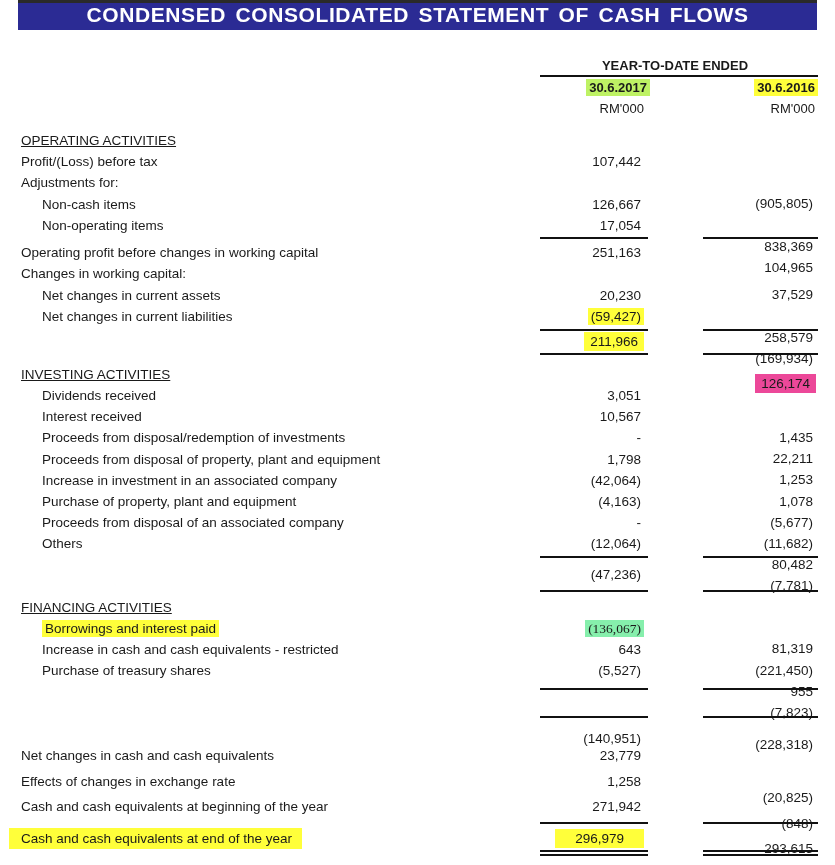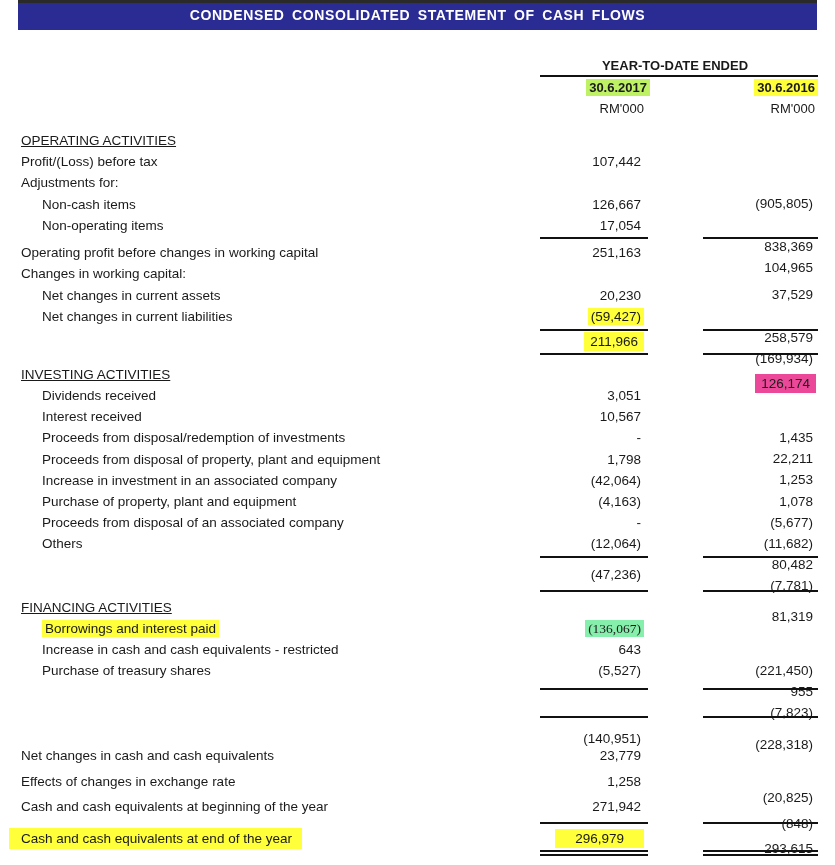--- a/index.html
+++ b/index.html
@@ -6,21 +6,21 @@
   body {
     width: 835px; height: 865px; position: relative; overflow: hidden;
     font-family: "Liberation Sans", sans-serif; color: #1a1a1a;
   }
   .banner {
     position: absolute; left: 18px; top: 0; width: 799px; height: 30px;
     background: #2b2b94; border-top: 3px solid #2a2a2a; box-sizing: border-box;
   }
   .banner-title {
     position: absolute; left: 0; right: 0; top: -2px; text-align: center;
-    color: #ffffff; font-weight: bold; font-size: 14px; letter-spacing: 0.6px;
+    color: #ffffff; font-weight: bold; font-size: 21px; letter-spacing: 0.6px;
     word-spacing: 3px; line-height: 28px;
   }
   .ytd {
     position: absolute; left: 585px; top: 58px; width: 180px; text-align: center;
     font-weight: bold; font-size: 13px;
   }
   .hline { position: absolute; height: 2px; background: #111; }
   .hl { background: #ffff3a; }
   .col-head { position: absolute; font-size: 13px; text-align: right; }
   .col-head.date { font-weight: bold; }
@@ -98,21 +98,21 @@
 <div class="num c2" style="top:493px;">(11,682)</div>
 <div class="lbl ind" style="top:514px;">Proceeds from disposal of an associated company</div>
 <div class="num c1" style="top:514px;">-</div>
 <div class="num c2" style="top:514px;">80,482</div>
 <div class="lbl ind" style="top:535px;">Others</div>
 <div class="num c1" style="top:535px;">(12,064)</div>
 <div class="num c2" style="top:535px;">(7,781)</div>
 <div class="hline" style="left:540px; top:556px; width:108px;"></div>
 <div class="hline" style="left:703px; top:556px; width:115px;"></div>
 <div class="num c1" style="top:566px;">(47,236)</div>
-<div class="num c2" style="top:566px;">81,319</div>
+<div class="num c2" style="top:598px;">81,319</div>
 <div class="hline" style="left:540px; top:590px; width:108px;"></div>
 <div class="hline" style="left:703px; top:590px; width:115px;"></div>
 
 <div class="lbl top sec" style="top:599px;">FINANCING  ACTIVITIES</div>
 <div class="lbl ind" style="top:620px;"><span class="hl mark" style="background: rgb(255, 255, 58);">Borrowings and interest paid</span></div>
 <div class="num c1" style="top:620px;"><span class="hl mark" style="background: #86efac; font-family: Liberation Serif, serif;">(136,067)</span></div>
 <div class="num c2" style="top:620px;">(221,450)</div>
 <div class="lbl ind" style="top:641px;">Increase in cash and cash equivalents - restricted</div>
 <div class="num c1" style="top:641px;">643</div>
 <div class="num c2" style="top:641px;">955</div>

